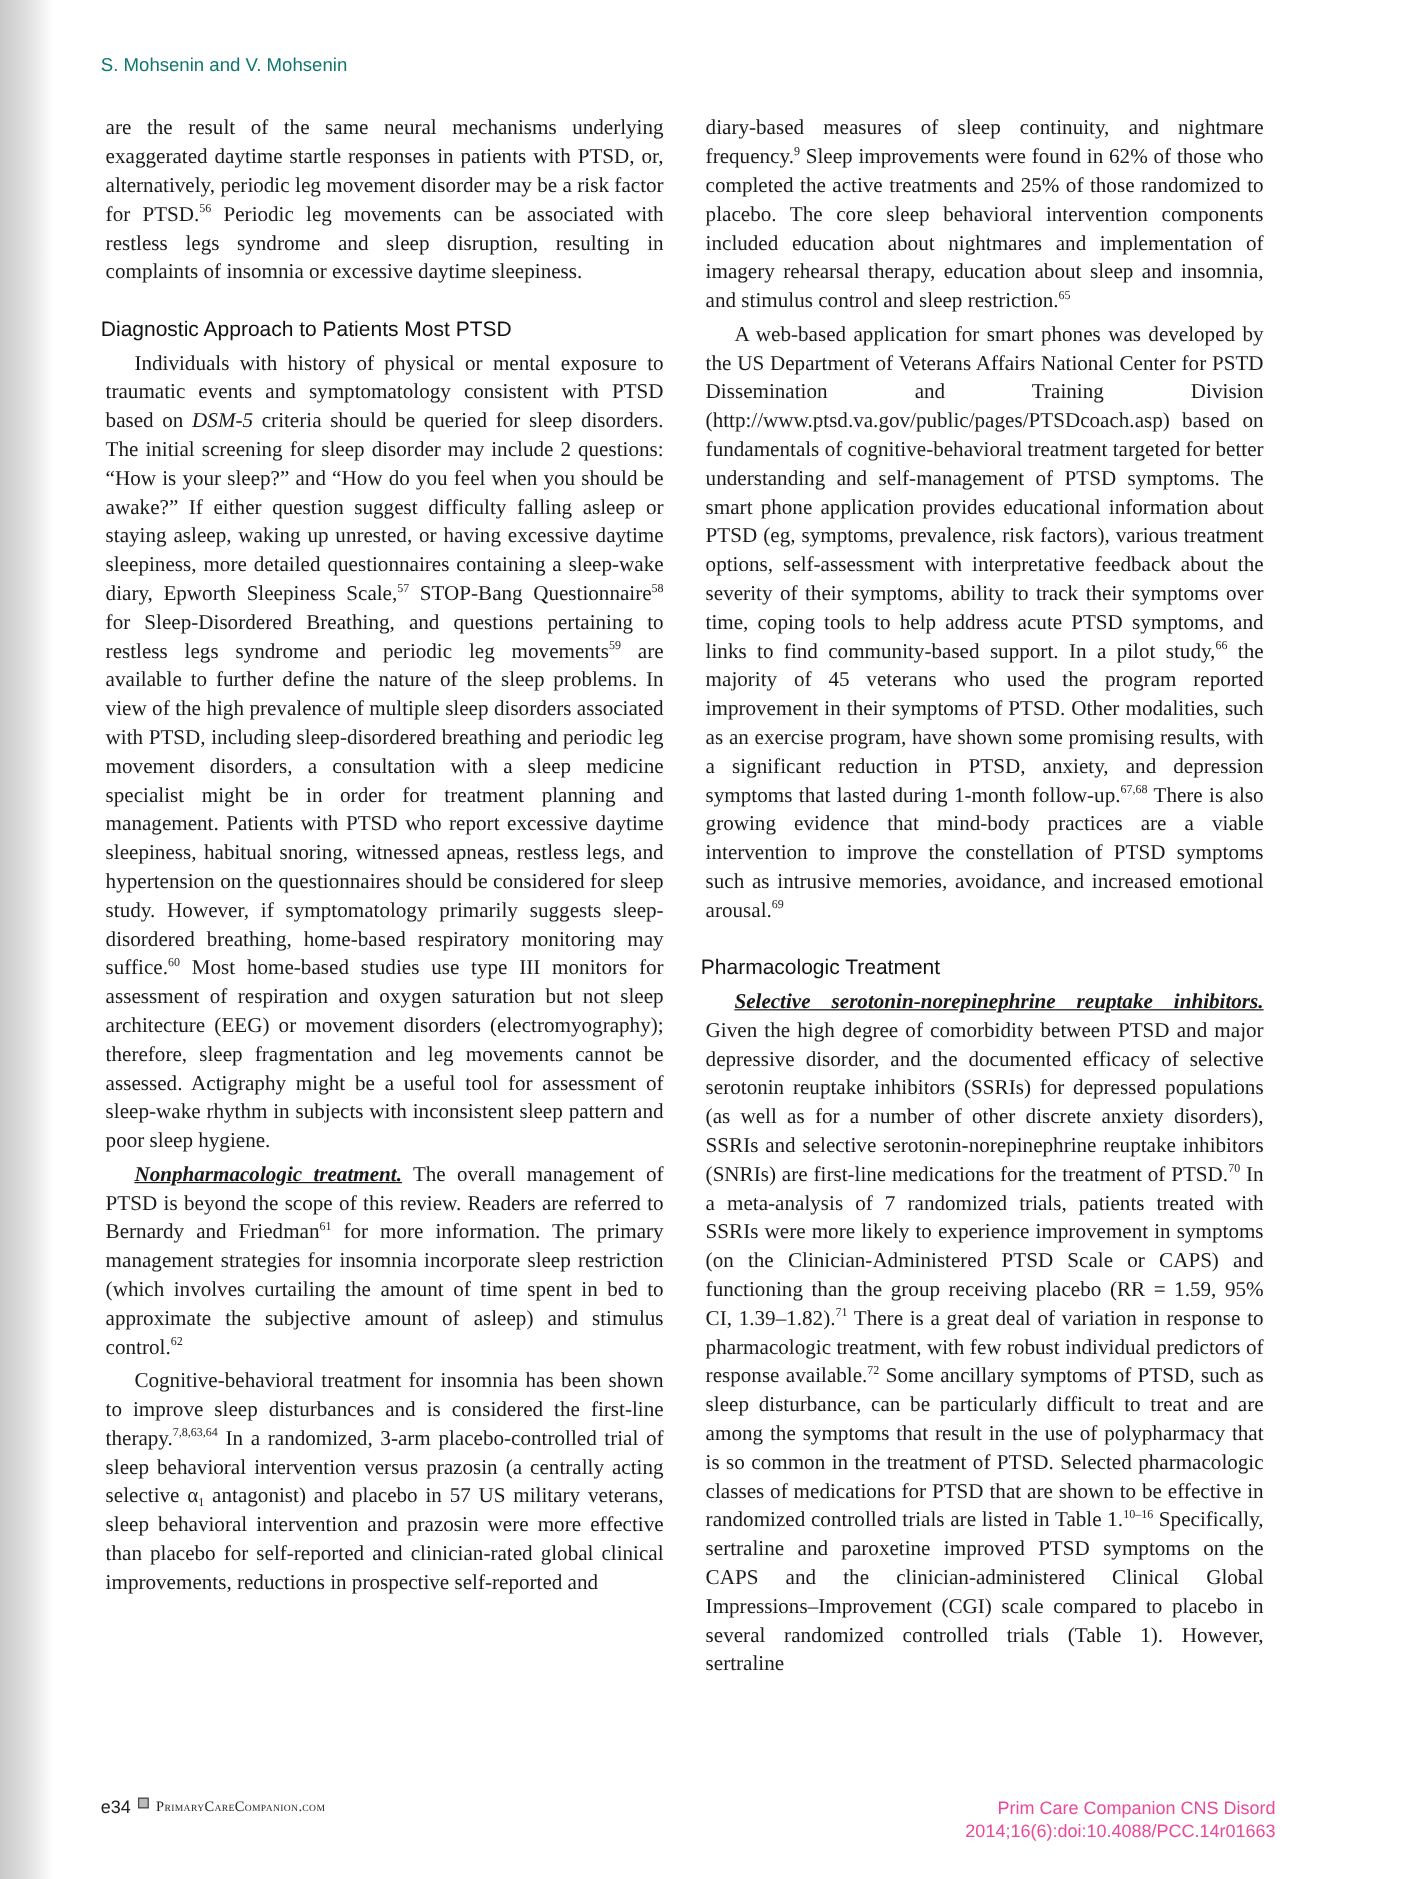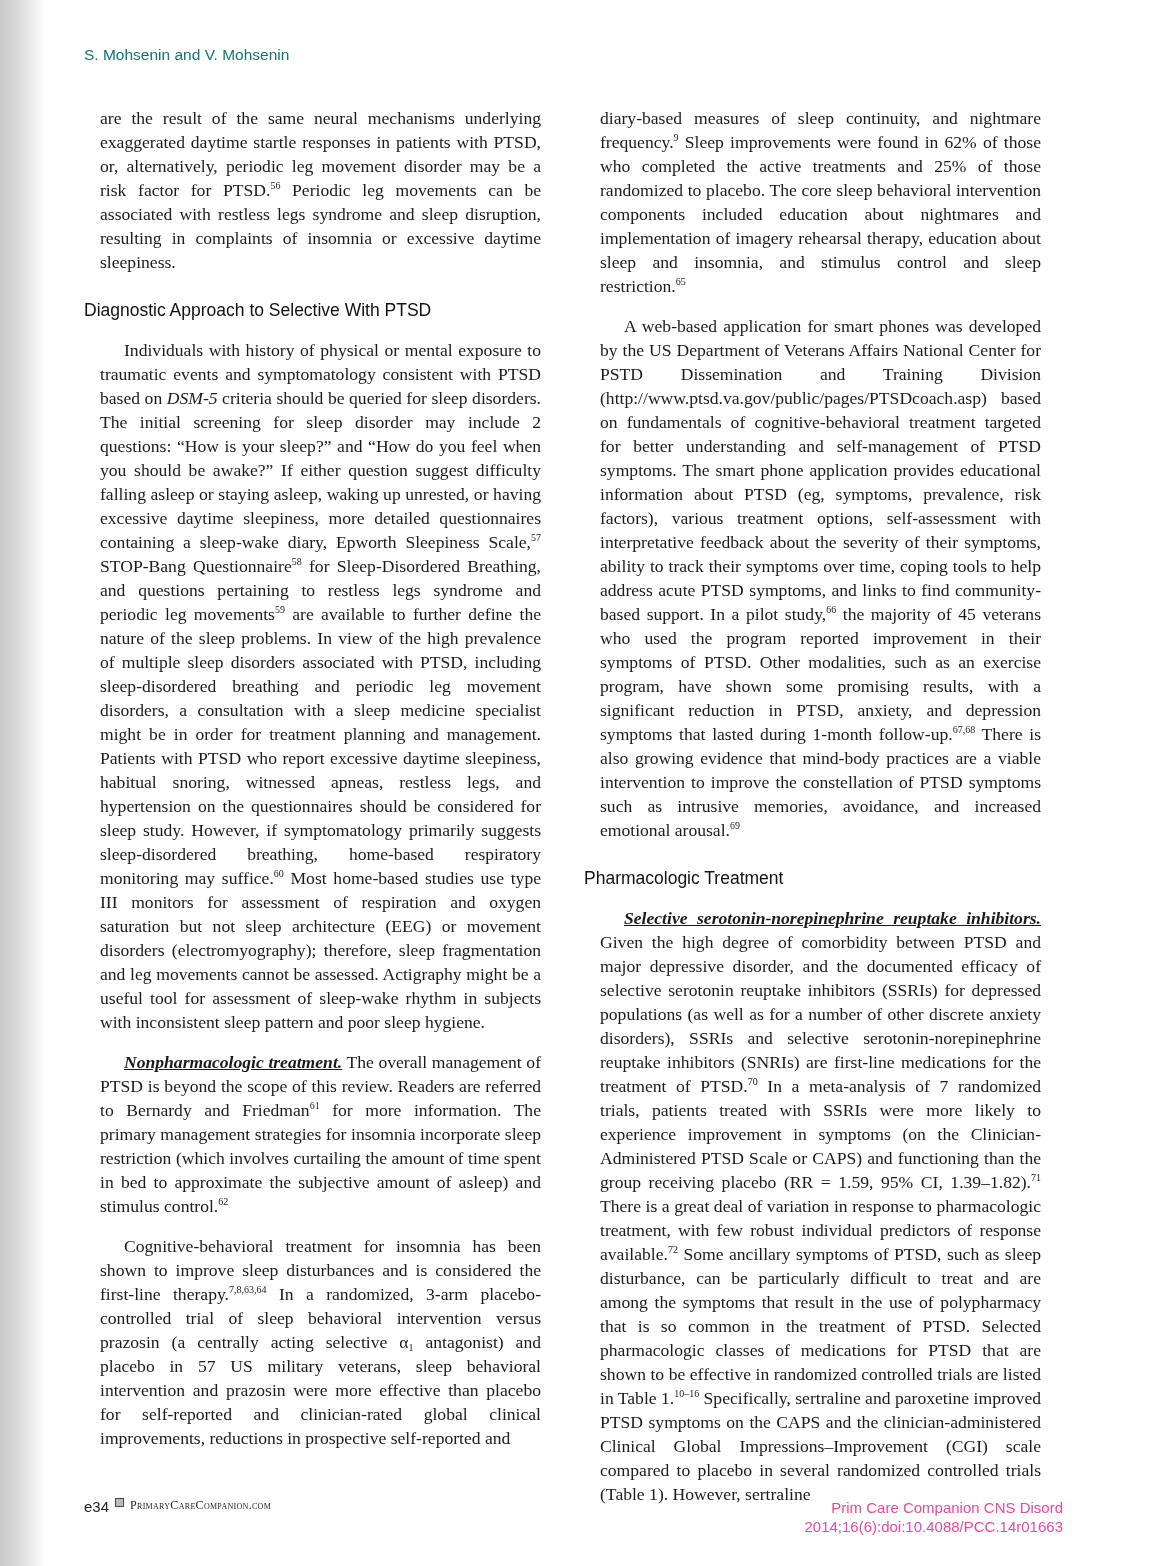--- a/index.html
+++ b/index.html
@@ -17,21 +17,21 @@
     position: absolute; left: 84px; top: 46px;
     font-family: "Liberation Sans", "DejaVu Sans", sans-serif;
     font-size: 15.5px; color: #0f766e;
   }
   .col {
     position: absolute; top: 90px; width: 473px;
     font-size: 17.6px; line-height: 24px; text-align: justify;
   }
   .col.left { left: 84px; }
   .col.right { left: 584px; }
-  .col p { margin: 16px; text-indent: 24px; }
+  .col p { margin: 4px; text-indent: 24px; }
   .col p.noindent { text-indent: 0; }
   .col h2 {
     font-family: "Liberation Sans", "DejaVu Sans", sans-serif;
     font-size: 17.5px; font-weight: normal; color: #111;
     margin: 24px 0 0 0; line-height: 24px;
   }
   sup { font-size: 10px; line-height: 0; vertical-align: 7px; }
   sub { font-size: 10px; line-height: 0; vertical-align: -3px; }
   .bi { font-weight: bold; font-style: italic; text-decoration: underline; }
   .footer-left {
@@ -53,21 +53,21 @@
 </head>
 <body>
 
 <div class="spine"></div>
 
 <div class="running-head">S. Mohsenin and V. Mohsenin</div>
 
 <div class="col left">
   <p class="noindent"><span>are the result of the same neural mechanisms underlying exaggerated daytime startle responses in patients with PTSD, or, alternatively, periodic leg movement disorder may be a risk factor for PTSD.</span><sup>56</sup><span> Periodic leg movements can be associated with restless legs syndrome and sleep disruption, resulting in complaints of insomnia or excessive daytime sleepiness.</span></p>
 
-  <h2>Diagnostic Approach to Selective With PTSD</h2>
+  <h2>Diagnostic Approach to Patients Most PTSD</h2>
   <p><span>Individuals with history of physical or mental exposure to traumatic events and symptomatology consistent with PTSD based on </span><i>DSM-5</i><span> criteria should be queried for sleep disorders. The initial screening for sleep disorder may include 2 questions: “How is your sleep?” and “How do you feel when you should be awake?” If either question suggest difficulty falling asleep or staying asleep, waking up unrested, or having excessive daytime sleepiness, more detailed questionnaires containing a sleep-wake diary, Epworth Sleepiness Scale,</span><sup>57</sup><span> STOP-Bang Questionnaire</span><sup>58</sup><span> for Sleep-Disordered Breathing, and questions pertaining to restless legs syndrome and periodic leg movements</span><sup>59</sup><span> are available to further define the nature of the sleep problems. In view of the high prevalence of multiple sleep disorders associated with PTSD, including sleep-disordered breathing and periodic leg movement disorders, a consultation with a sleep medicine specialist might be in order for treatment planning and management. Patients with PTSD who report excessive daytime sleepiness, habitual snoring, witnessed apneas, restless legs, and hypertension on the questionnaires should be considered for sleep study. However, if symptomatology primarily suggests sleep-disordered breathing, home-based respiratory monitoring may suffice.</span><sup>60</sup><span> Most home-based studies use type III monitors for assessment of respiration and oxygen saturation but not sleep architecture (EEG) or movement disorders (electromyography); therefore, sleep fragmentation and leg movements cannot be assessed. Actigraphy might be a useful tool for assessment of sleep-wake rhythm in subjects with inconsistent sleep pattern and poor sleep hygiene.</span></p>
 
   <p><span class="bi">Nonpharmacologic treatment.</span><span> The overall management of PTSD is beyond the scope of this review. Readers are referred to Bernardy and Friedman</span><sup>61</sup><span> for more information. The primary management strategies for insomnia incorporate sleep restriction (which involves curtailing the amount of time spent in bed to approximate the subjective amount of asleep) and stimulus control.</span><sup>62</sup></p>
   <p><span>Cognitive-behavioral treatment for insomnia has been shown to improve sleep disturbances and is considered the first-line therapy.</span><sup>7,8,63,64</sup><span> In a randomized, 3-arm placebo-controlled trial of sleep behavioral intervention versus prazosin (a centrally acting selective α</span><sub>1</sub><span> antagonist) and placebo in 57 US military veterans, sleep behavioral intervention and prazosin were more effective than placebo for self-reported and clinician-rated global clinical improvements, reductions in prospective self-reported and</span></p>
 </div>
 
 <div class="col right">
   <p class="noindent"><span>diary-based measures of sleep continuity, and nightmare frequency.</span><sup>9</sup><span> Sleep improvements were found in 62% of those who completed the active treatments and 25% of those randomized to placebo. The core sleep behavioral intervention components included education about nightmares and implementation of imagery rehearsal therapy, education about sleep and insomnia, and stimulus control and sleep restriction.</span><sup>65</sup></p>
   <p><span>A web-based application for smart phones was developed by the US Department of Veterans Affairs National Center for PSTD Dissemination and Training Division (http://www.ptsd.va.gov/public/pages/PTSDcoach.asp) based on fundamentals of cognitive-behavioral treatment targeted for better understanding and self-management of PTSD symptoms. The smart phone application provides educational information about PTSD (eg, symptoms, prevalence, risk factors), various treatment options, self-assessment with interpretative feedback about the severity of their symptoms, ability to track their symptoms over time, coping tools to help address acute PTSD symptoms, and links to find community-based support. In a pilot study,</span><sup>66</sup><span> the majority of 45 veterans who used the program reported improvement in their symptoms of PTSD. Other modalities, such as an exercise program, have shown some promising results, with a significant reduction in PTSD, anxiety, and depression symptoms that lasted during 1-month follow-up.</span><sup>67,68</sup><span> There is also growing evidence that mind-body practices are a viable intervention to improve the constellation of PTSD symptoms such as intrusive memories, avoidance, and increased emotional arousal.</span><sup>69</sup></p>
 

